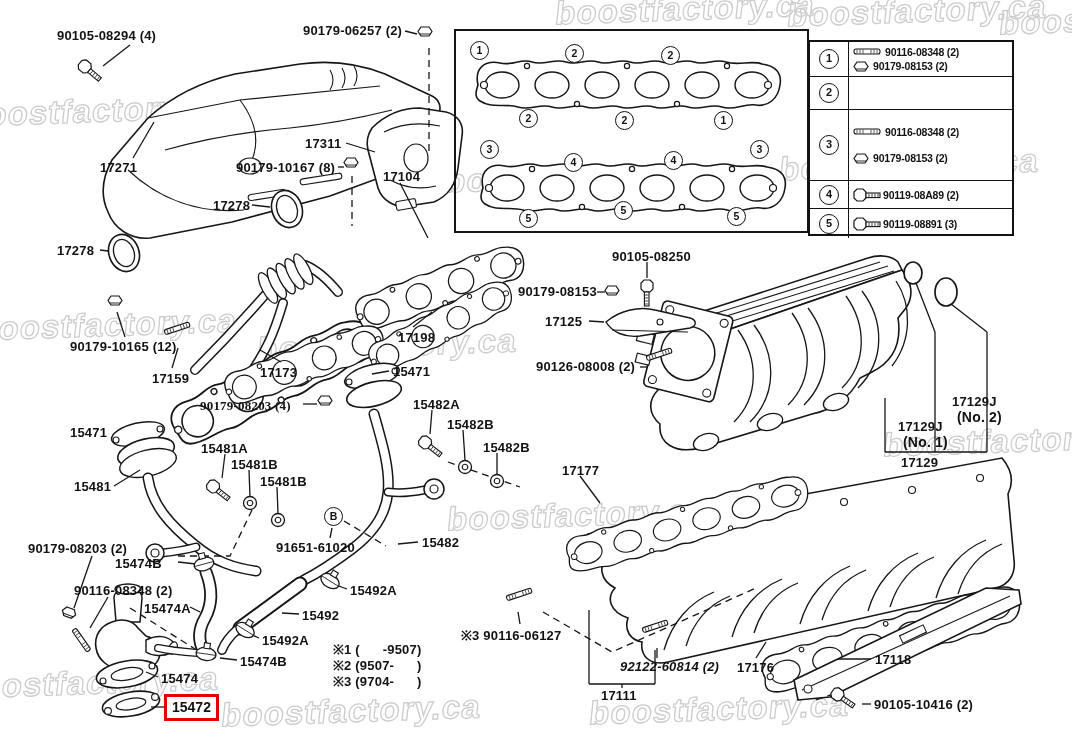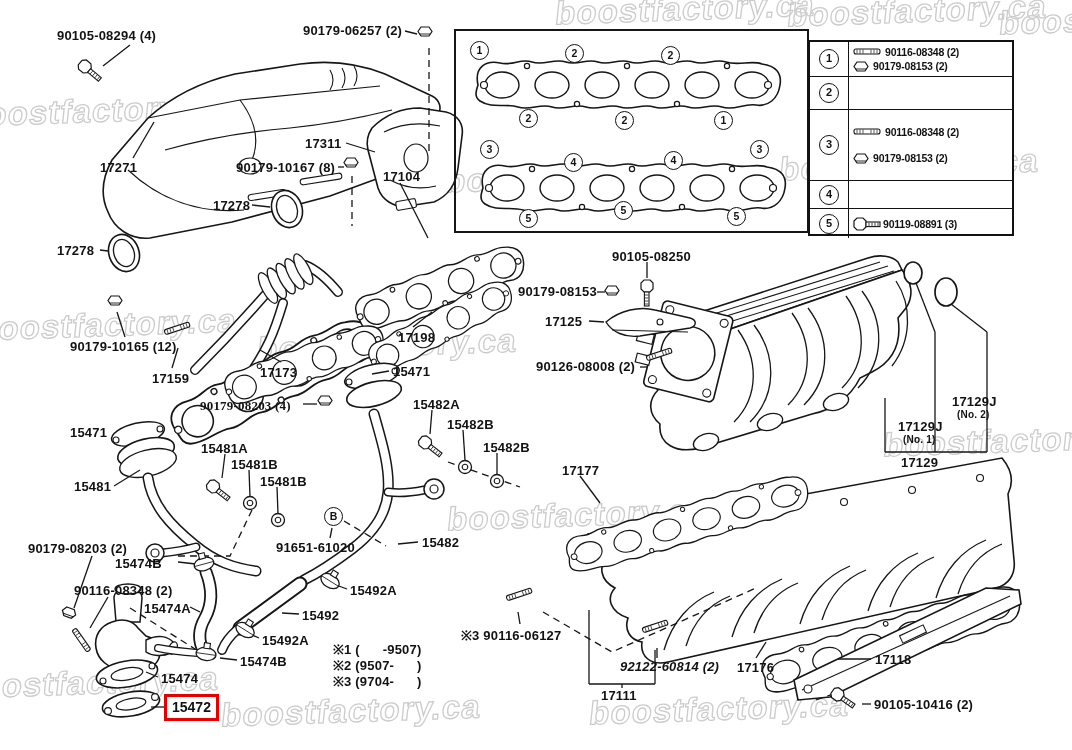--- a/index.html
+++ b/index.html
@@ -1,21 +1,21 @@
 <!DOCTYPE html>
 <html><head>
 <meta charset="utf-8">
 <style>
   html,body{margin:0;padding:0;background:#fff;}
   #stage{position:relative;width:1072px;height:750px;background:#fff;overflow:hidden;
          font-family:"Liberation Sans",sans-serif;}
   #art{position:absolute;left:0;top:0;z-index:2;}
   .lbl{position:absolute;z-index:3;font-weight:700;font-size:13px;color:#121212;
        white-space:pre;letter-spacing:0.2px;}
-  .sub{font-size:10px;}
+  .sub{font-size:14px;}
   .wm{position:absolute;z-index:1;font-weight:700;font-size:33px;letter-spacing:1px;
       color:rgba(255,255,255,0);-webkit-text-stroke:1.3px #cccccc;
       transform:skewX(-8deg) rotate(-2deg);white-space:nowrap;}
   .callout{position:absolute;z-index:3;width:17px;height:17px;border:1.6px solid #121212;
       border-radius:50%;text-align:center;line-height:16px;font-size:10.5px;font-weight:700;
       color:#121212;background:#fff;}
   .redbox{position:absolute;z-index:4;border:3px solid #e60000;padding:1px 5px 2px 5px;
       background:#fff;}
   .redbox .lblin{font-weight:700;font-size:14px;color:#121212;white-space:pre;}
   
@@ -496,20 +496,28 @@
               <use href="#nut" transform="translate(1,1)"></use>
             </svg>
           <span class="txt">90179-08153 (2)</span>
         </div>
       </div>
     </div>
     <div class="lrow" style="flex-basis:27px;">
       <div class="lnum">
           <div class="circ">4</div>
         </div>
+      <div class="lcontent">
+        <div class="litem">
+          <svg width="28" height="14">
+              <use href="#bolt" transform="translate(1,1)"></use>
+            </svg>
+          <span class="txt">90119-08A89 (2)</span>
+        </div>
+      </div>
     </div>
     <div class="lrow" style="flex-basis:29px;">
       <div class="lnum">
           <div class="circ">5</div>
         </div>
       <div class="lcontent">
         <div class="litem">
           <svg width="28" height="14">
               <use href="#bolt" transform="translate(1,1)"></use>
             </svg>

